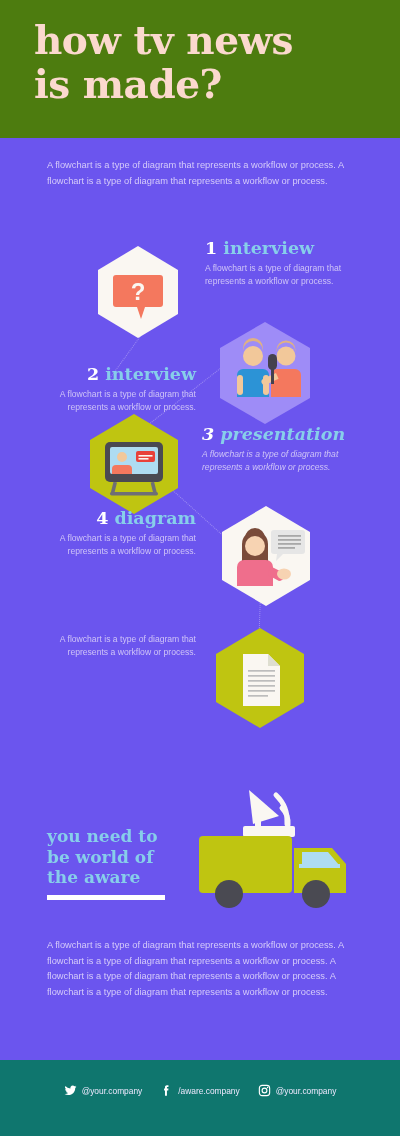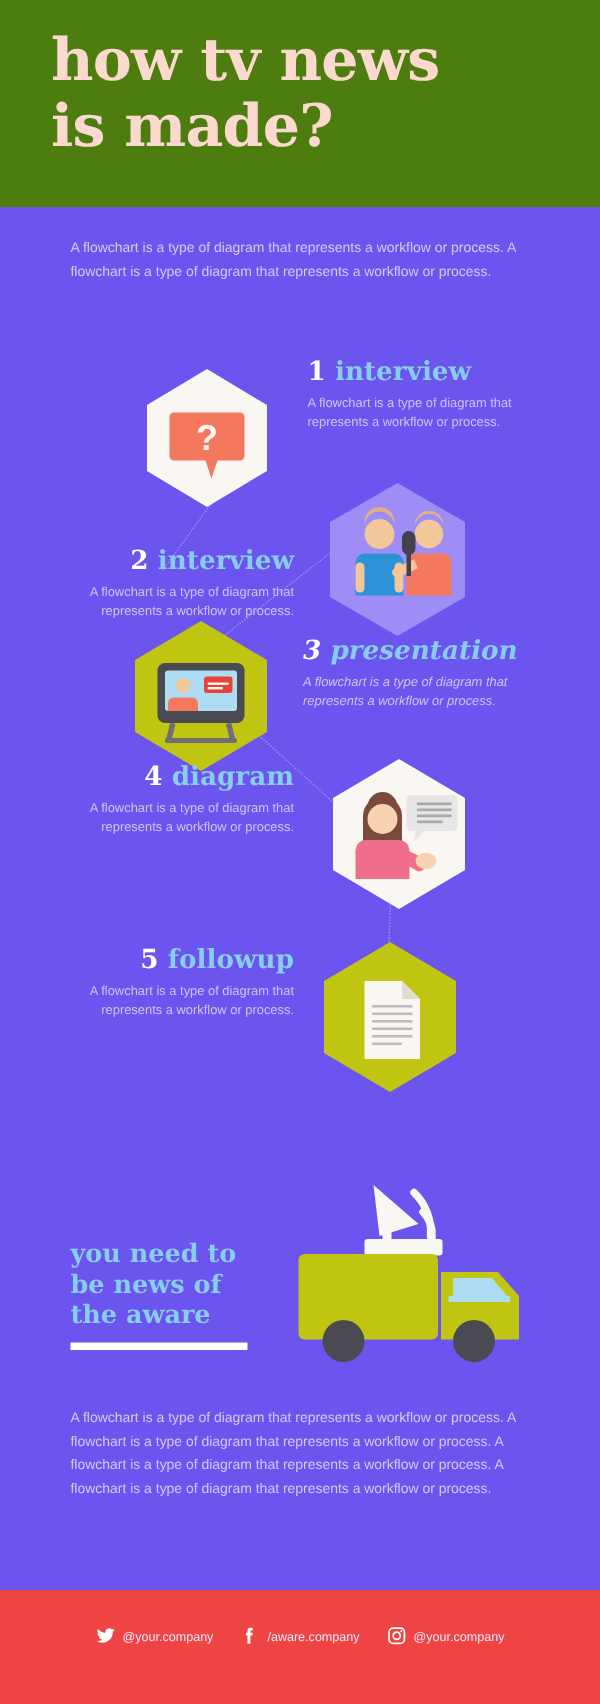--- a/index.html
+++ b/index.html
@@ -138,21 +138,21 @@
     color: #D5CBFA;
   }
 
   
   .social-bar {
     position: absolute;
     left: 0;
     bottom: 0;
     width: 400px;
     height: 76px;
-    background: #ef4444;
+    background: #0f766e;
   }
   .social-row {
     position: absolute;
     left: 0; top: 24px;
     width: 400px;
     display: flex;
     justify-content: center;
     align-items: center;
     gap: 18px;
   }
@@ -303,34 +303,30 @@
           <path d="M56,28 l12,12 h-12 z" fill="#DEDED0"></path>
           <rect x="36" y="44" width="27" height="1.7" fill="#BDBDBD"></rect>
           <rect x="36" y="49" width="27" height="1.7" fill="#BDBDBD"></rect>
           <rect x="36" y="54" width="27" height="1.7" fill="#BDBDBD"></rect>
           <rect x="36" y="59" width="27" height="1.7" fill="#BDBDBD"></rect>
           <rect x="36" y="64" width="27" height="1.7" fill="#BDBDBD"></rect>
           <rect x="36" y="69" width="20" height="1.7" fill="#BDBDBD"></rect>
         </svg>
       </div>
       <div class="step-text left" style="left:32px; top:398px; width:164px;">
-        <div class="step-head">
-          <span class="step-num">5</span>
-          <span class="step-title">followup</span>
-        </div>
         <div class="step-body">A flowchart is a type of diagram that represents a workflow or process.</div>
       </div>
     </div>
 
   </div>
 
   <div class="tagline-block">
     <div class="tagline">
       <div>you need to</div>
-      <div>be news of</div>
+      <div>be world of</div>
       <div>the aware</div>
     </div>
     <div class="tagline-rule"></div>
   </div>
 
   <div class="van-wrap">
     <svg viewBox="0 0 180 130" width="180" height="130">
 
       <path d="M96,30 a22,22 0 0 1 6,17" stroke="#FAF7F2" stroke-width="5" fill="none" stroke-linecap="round"></path>
       <path d="M90,17 a36,36 0 0 1 11,29" stroke="#FAF7F2" stroke-width="5" fill="none" stroke-linecap="round"></path>

